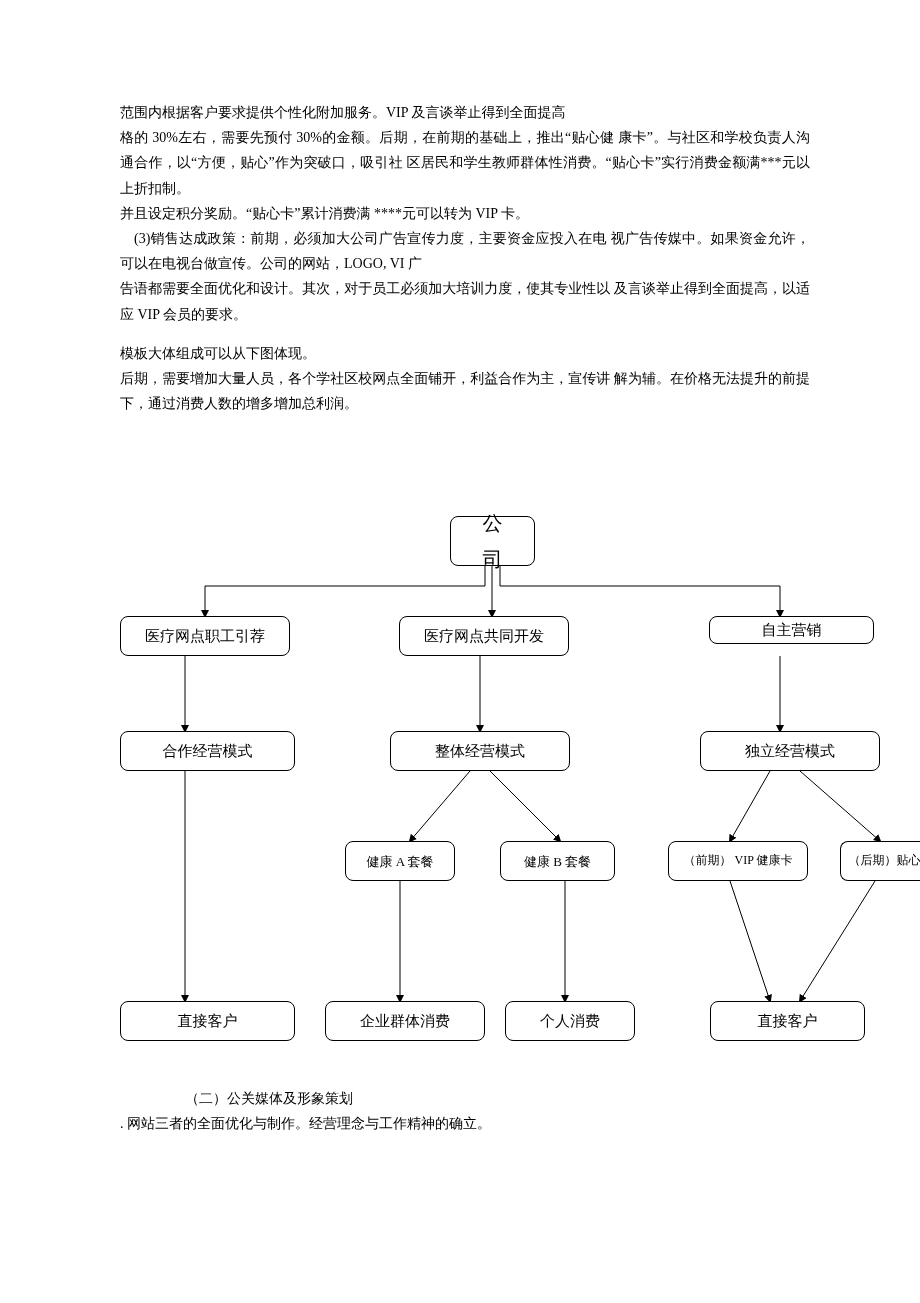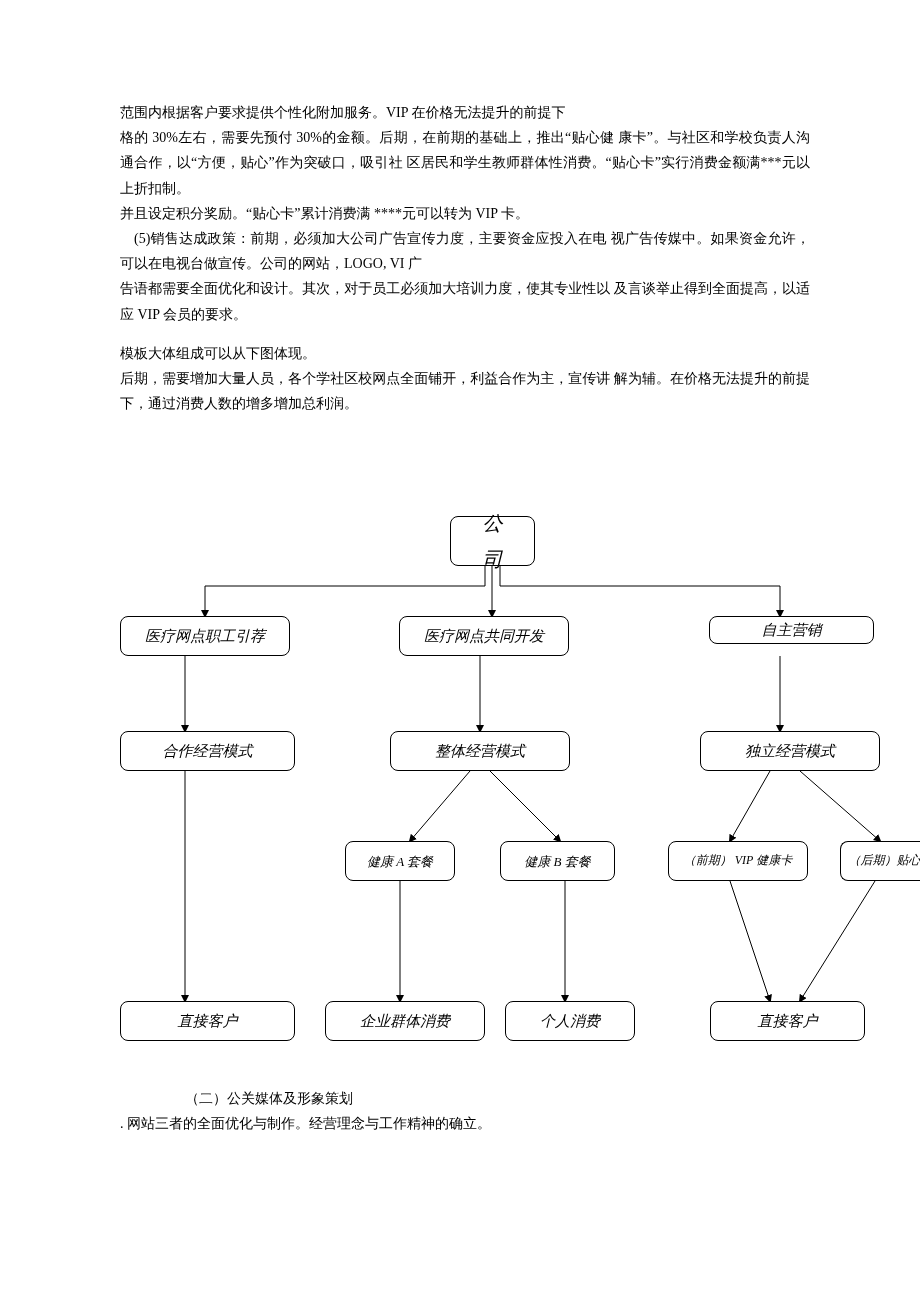--- a/index.html
+++ b/index.html
@@ -17,21 +17,20 @@
   }
   .para {
     margin: 0;
     text-align: justify;
   }
   .diagram-wrap {
     margin-top: 100px;
     position: relative;
     height: 570px;
     overflow: visible;
-    font-style: italic;
   }
   .diagram-svg {
     position: absolute;
     top: 0;
     left: 0;
   }
   .node {
     position: absolute;
     border: 1px solid #000;
     border-radius: 8px;
@@ -57,24 +56,24 @@
   }
   .footer-text {
     padding-left: 65px;
   }
 </style>
 </head>
 <body>
 
 <div class="page">
 
-  <p class="para">范围内根据客户要求提供个性化附加服务。VIP 在价格无法提升的前提下</p>
+  <p class="para">范围内根据客户要求提供个性化附加服务。VIP 及言谈举止得到全面提高</p>
   <p class="para">格的 30%左右，需要先预付 30%的金额。后期，在前期的基础上，推出“贴心健 康卡”。与社区和学校负责人沟通合作，以“方便，贴心”作为突破口，吸引社 区居民和学生教师群体性消费。“贴心卡”实行消费金额满***元以上折扣制。</p>
   <p class="para">并且设定积分奖励。“贴心卡”累计消费满 ****元可以转为 VIP 卡。</p>
-  <p class="para"> (5)销售达成政策：前期，必须加大公司广告宣传力度，主要资金应投入在电 视广告传媒中。如果资金允许，可以在电视台做宣传。公司的网站，LOGO, VI 广</p>
+  <p class="para"> (3)销售达成政策：前期，必须加大公司广告宣传力度，主要资金应投入在电 视广告传媒中。如果资金允许，可以在电视台做宣传。公司的网站，LOGO, VI 广</p>
   <p class="para">告语都需要全面优化和设计。其次，对于员工必须加大培训力度，使其专业性以 及言谈举止得到全面提高，以适应 VIP 会员的要求。</p>
   <p class="para" style="margin-top:14px">模板大体组成可以从下图体现。</p>
   <p class="para">后期，需要增加大量人员，各个学社区校网点全面铺开，利益合作为主，宣传讲 解为辅。在价格无法提升的前提下，通过消费人数的增多增加总利润。</p>
 
   <div class="diagram-wrap">
 
     <svg class="diagram-svg" width="830" height="570">
       <defs>
         <marker id="arrow" markerWidth="8" markerHeight="8" refX="6" refY="4" orient="auto" markerUnits="userSpaceOnUse">
           <path d="M0,0 L8,4 L0,8 Z" fill="#000"></path>

